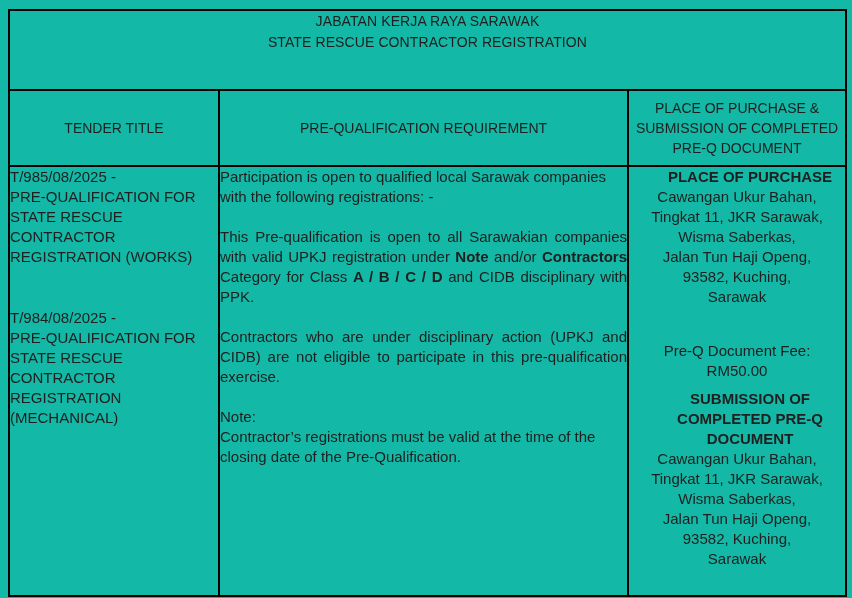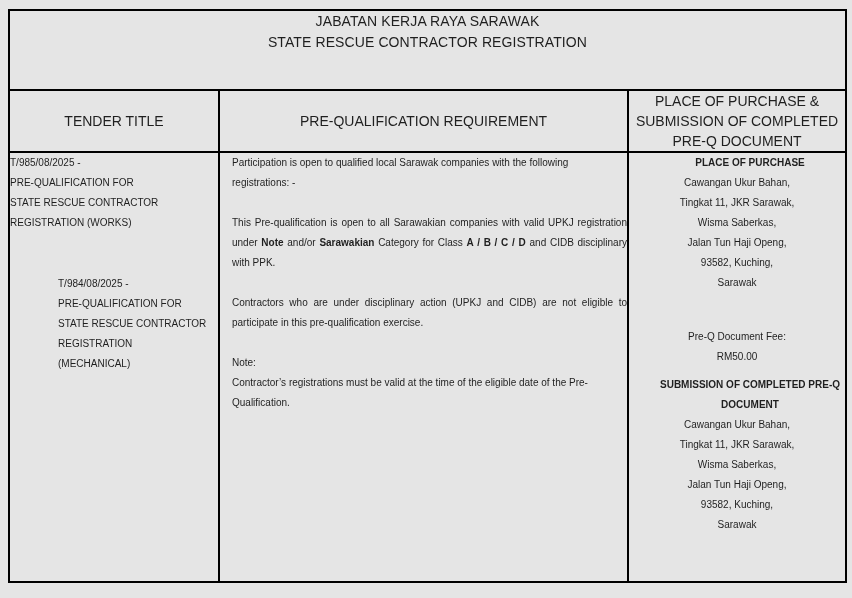--- a/index.html
+++ b/index.html
@@ -4,21 +4,21 @@
 <style>
   * { box-sizing: border-box; }
   html, body { margin: 0; padding: 0; }
   body {
     width: 852px; height: 598px;
     background: #ffffff;
     font-family: "Liberation Sans", "DejaVu Sans", sans-serif;
     color: #1f1f1f;
     -webkit-font-smoothing: antialiased;
   }
-  .page { position: relative; width: 852px; height: 598px; background: #e5e5e5; }
+  .page { position: relative; width: 852px; height: 598px; background: #14b8a6; }
   table.doc-table {
     position: absolute; left: 8px; top: 9px;
     width: 837px;
     border-collapse: collapse;
     table-layout: fixed;
   }
   table.doc-table td { border: 2px solid #000; padding: 0; vertical-align: top; }
 
   
   td.title-cell {
@@ -26,32 +26,32 @@
     text-align: center; vertical-align: middle;
     font-size: 14px; line-height: 21px;
     letter-spacing: 0.1px;
   }
 
   
   tr.colhead-row td {
     height: 55px;
     text-align: center; vertical-align: middle;
     font-size: 14px; line-height: 20px;
-    padding: 0 6px;
+    padding: 7px 6px;
   }
 
   
-  tr.body-row td { height: 430px; font-size: 10px; line-height: 20px; }
+  tr.body-row td { height: 430px; font-size: 15px; line-height: 20px; }
 
   td.tender-cell { padding: 20px 3px 10px 7px; }
   .tender-block { white-space: pre-line; }
-  .tender-block.second { margin-top: 41px; margin-left: 48px; }
+  .tender-block.second { margin-top: 41px; }
 
   td.req-cell { padding: 20px 9px 10px 9px; }
-  td.req-cell p { margin: 0 0 20px 0; padding-left: 12px; }
+  td.req-cell p { margin: 0 0 20px 0; }
   p.justify { text-align: justify; }
   .note-block { white-space: pre-line; margin: 0; }
   .bold { font-weight: bold; }
   .ul { }
 
   td.place-cell { padding: 20px 5px 10px 5px; text-align: center; }
   .place-heading { font-weight: bold; padding-left: 26px; }
   .multiline { white-space: pre-line; }
   .fee-block { margin-top: 34px; }
   .sub-heading { margin-top: 8px; }
@@ -85,24 +85,24 @@
 STATE RESCUE CONTRACTOR
 REGISTRATION (WORKS)</div>
         <div class="tender-block second">T/984/08/2025 -
 PRE-QUALIFICATION FOR
 STATE RESCUE CONTRACTOR
 REGISTRATION
 (MECHANICAL)</div>
       </td>
       <td class="req-cell">
         <p>Participation is open to qualified local Sarawak companies with the following registrations: -</p>
-        <p class="justify"><span>This Pre-qualification is open to all Sarawakian companies with valid UPKJ registration under </span><span class="bold">Note</span><span> </span><span class="ul">and/or</span><span> </span><span class="bold">Sarawakian</span><span> Category for Class </span><span class="bold">A / B / C / D</span><span> and CIDB disciplinary with PPK.</span></p>
+        <p class="justify"><span>This Pre-qualification is open to all Sarawakian companies with valid UPKJ registration under </span><span class="bold">Note</span><span> </span><span class="ul">and/or</span><span> </span><span class="bold">Contractors</span><span> Category for Class </span><span class="bold">A / B / C / D</span><span> and CIDB disciplinary with PPK.</span></p>
         <p class="justify">Contractors who are under disciplinary action (UPKJ and CIDB) are not eligible to participate in this pre-qualification exercise.</p>
         <p class="note-block">Note:
-Contractor’s registrations must be valid at the time of the eligible date of the Pre-Qualification.</p>
+Contractor’s registrations must be valid at the time of the closing date of the Pre-Qualification.</p>
       </td>
       <td class="place-cell">
         <div class="place-heading">PLACE OF PURCHASE</div>
         <div class="multiline">Cawangan Ukur Bahan,
 Tingkat 11, JKR Sarawak,
 Wisma Saberkas,
 Jalan Tun Haji Openg,
 93582, Kuching,
 Sarawak</div>
         <div class="fee-block">

